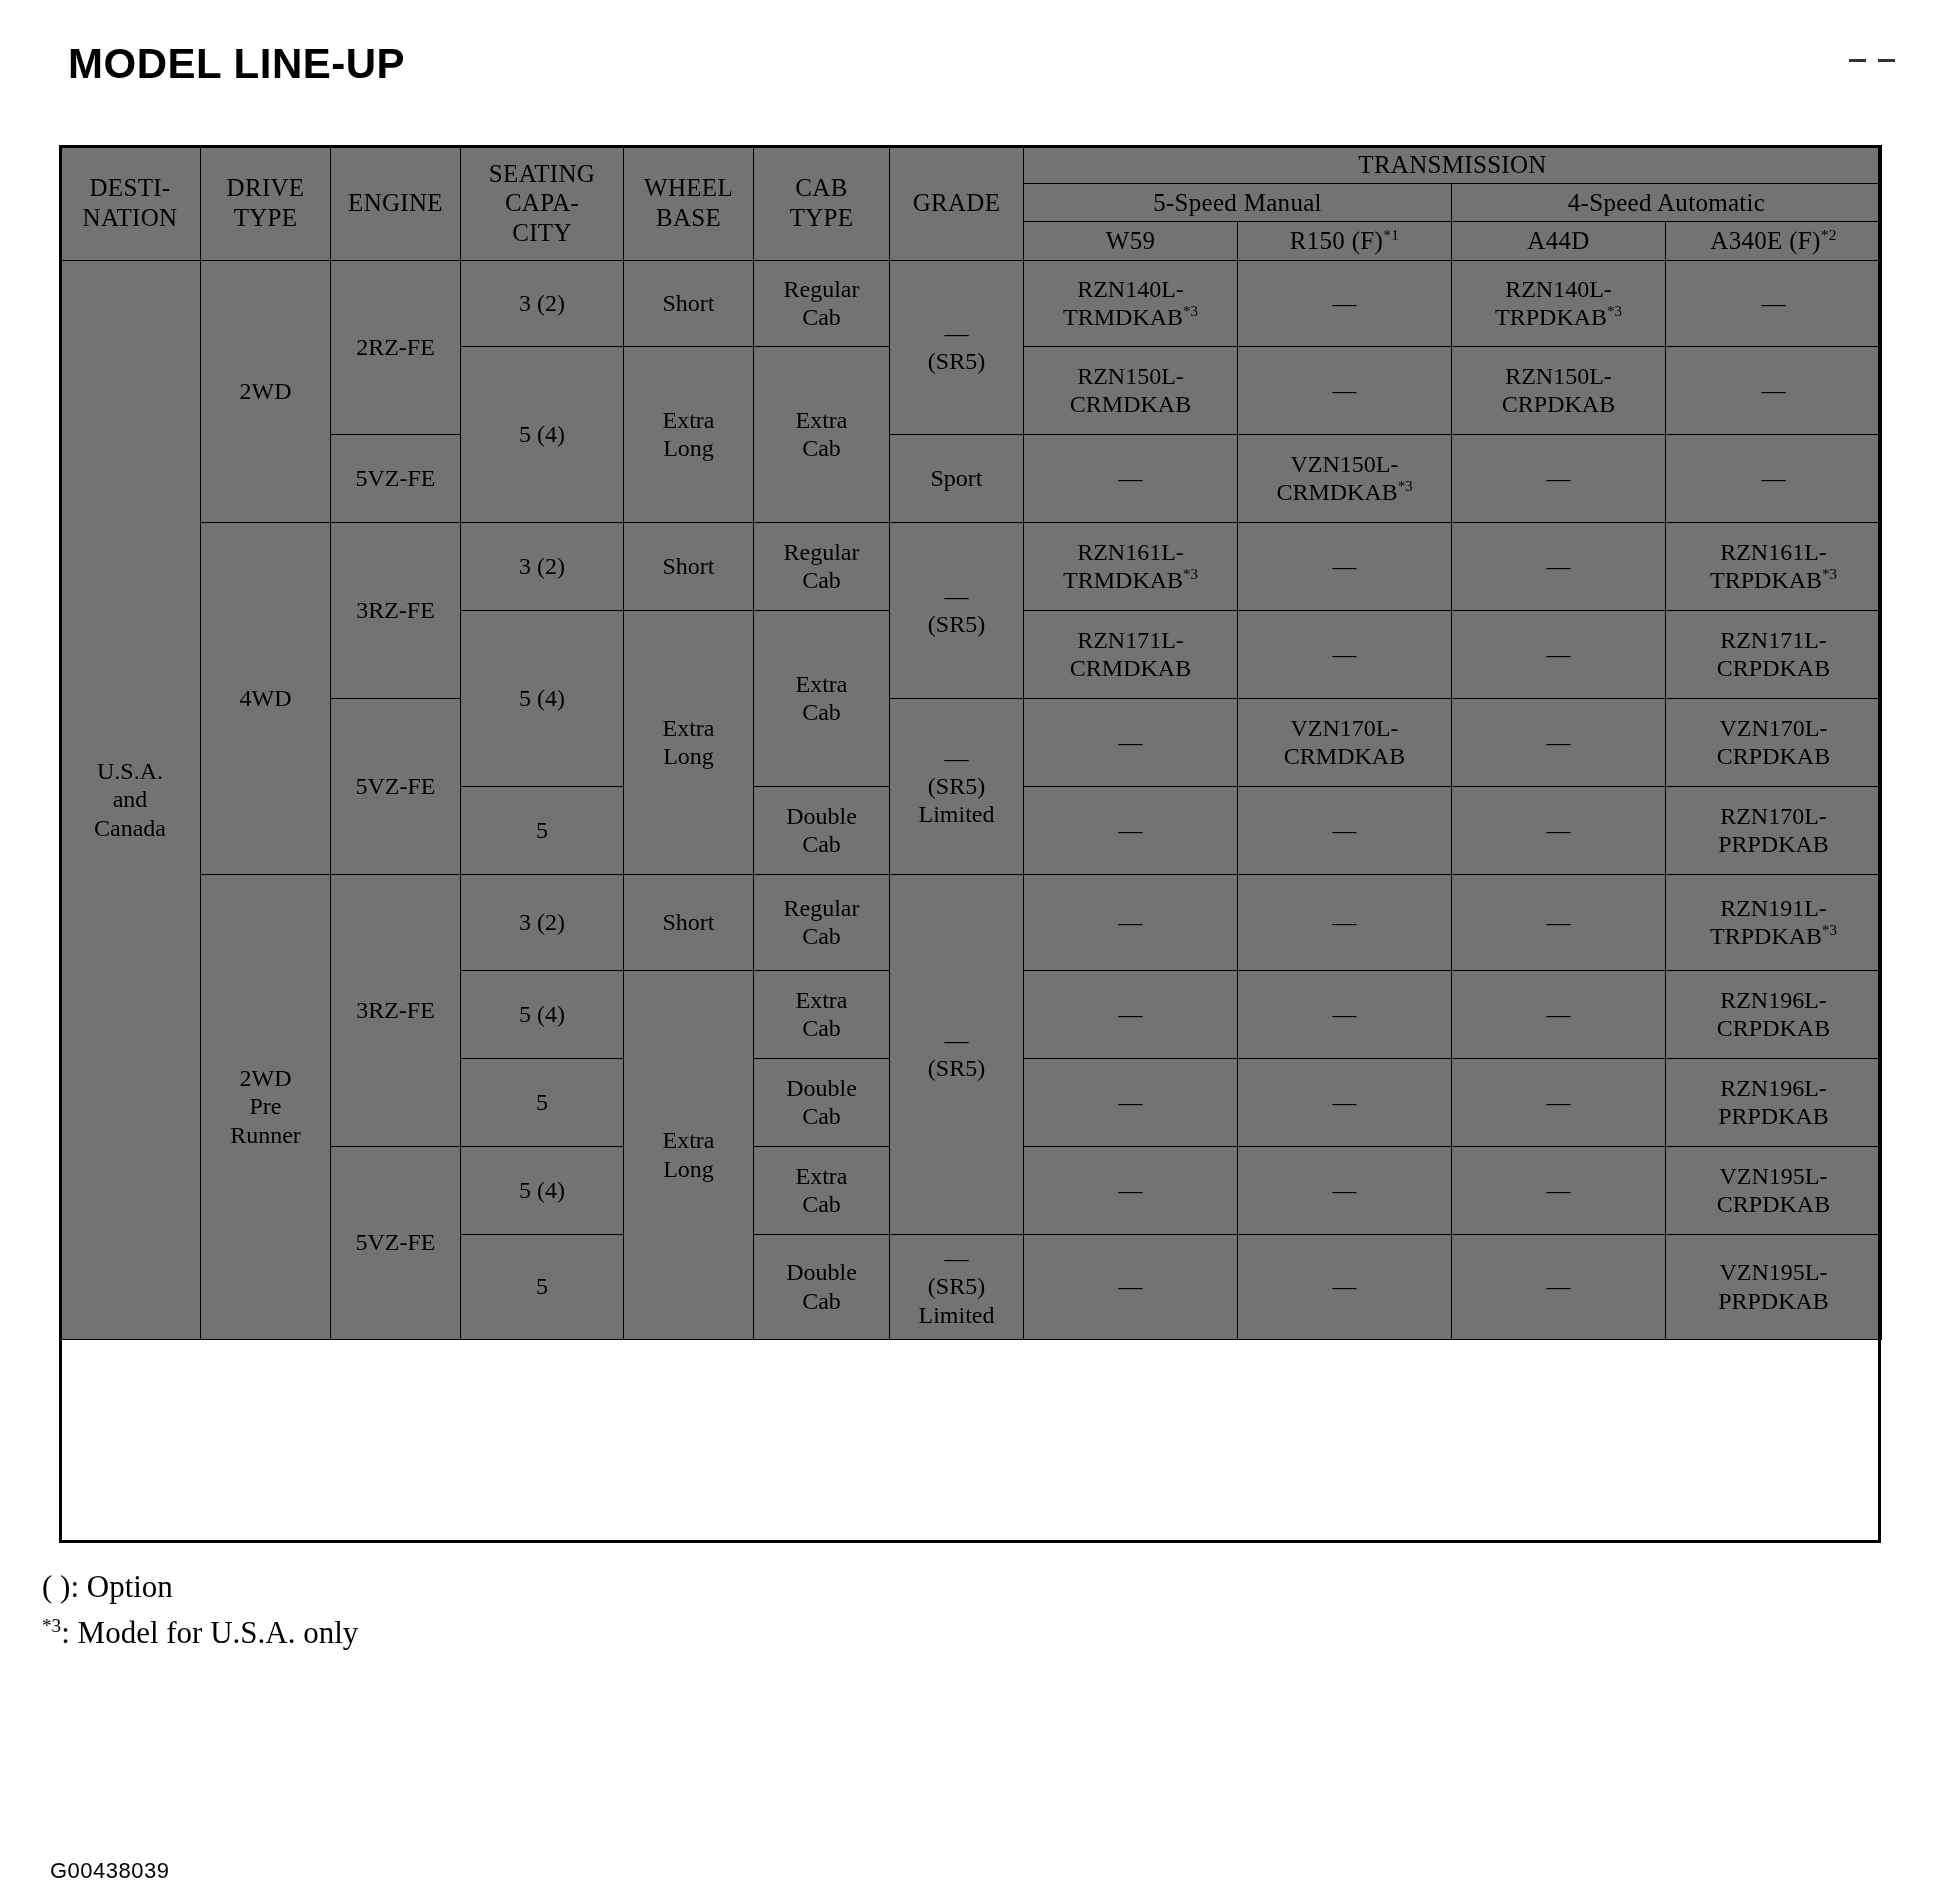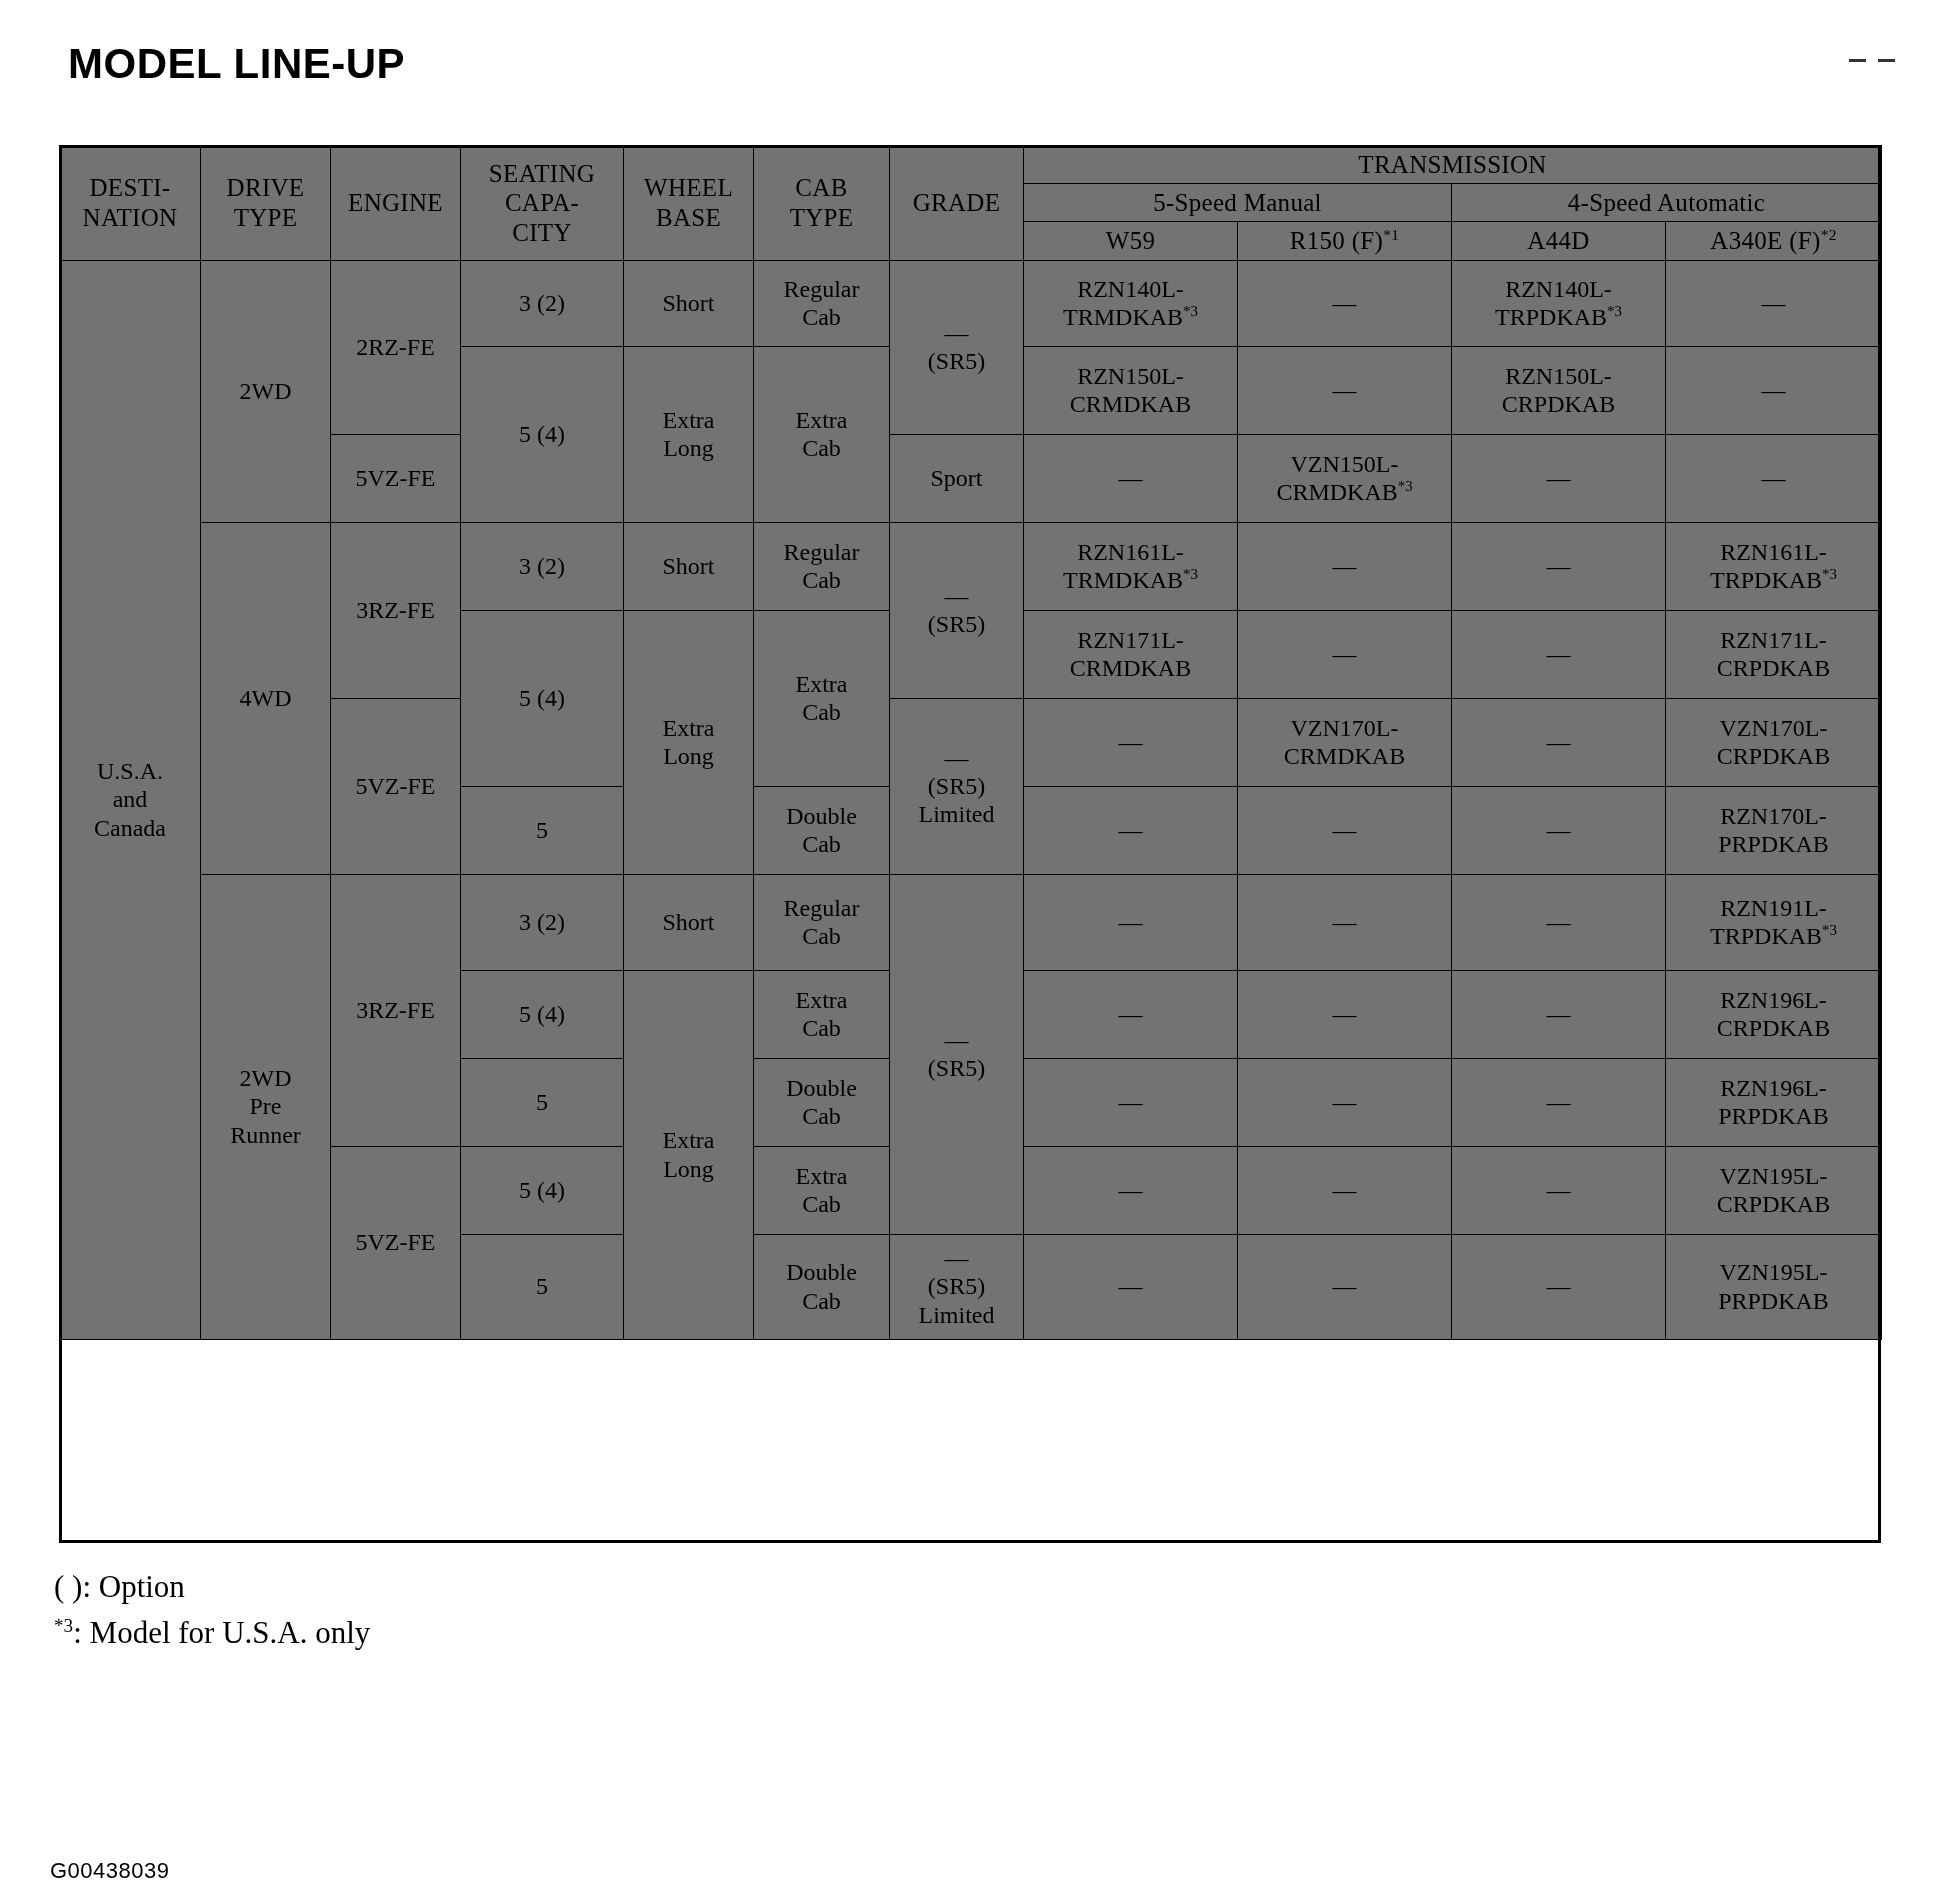--- a/index.html
+++ b/index.html
@@ -77,21 +77,21 @@
     height: 1398px;
     border: 3.8px solid #000;
     box-sizing: border-box;
     pointer-events: none;
   }
   .hdr-main { font-size: 26px; }
   .dash { font-size: 27px; }
   sup { font-size: 0.62em; vertical-align: super; }
   .notes {
     position: absolute;
-    left: 54px;
+    left: 42px;
     top: 1564px;
     font-size: 31px;
     line-height: 1.48;
     font-family: "Liberation Serif", serif;
   }
   .notes div { white-space: nowrap; }
   .code {
     position: absolute;
     left: 50px;
     top: 1821px;

